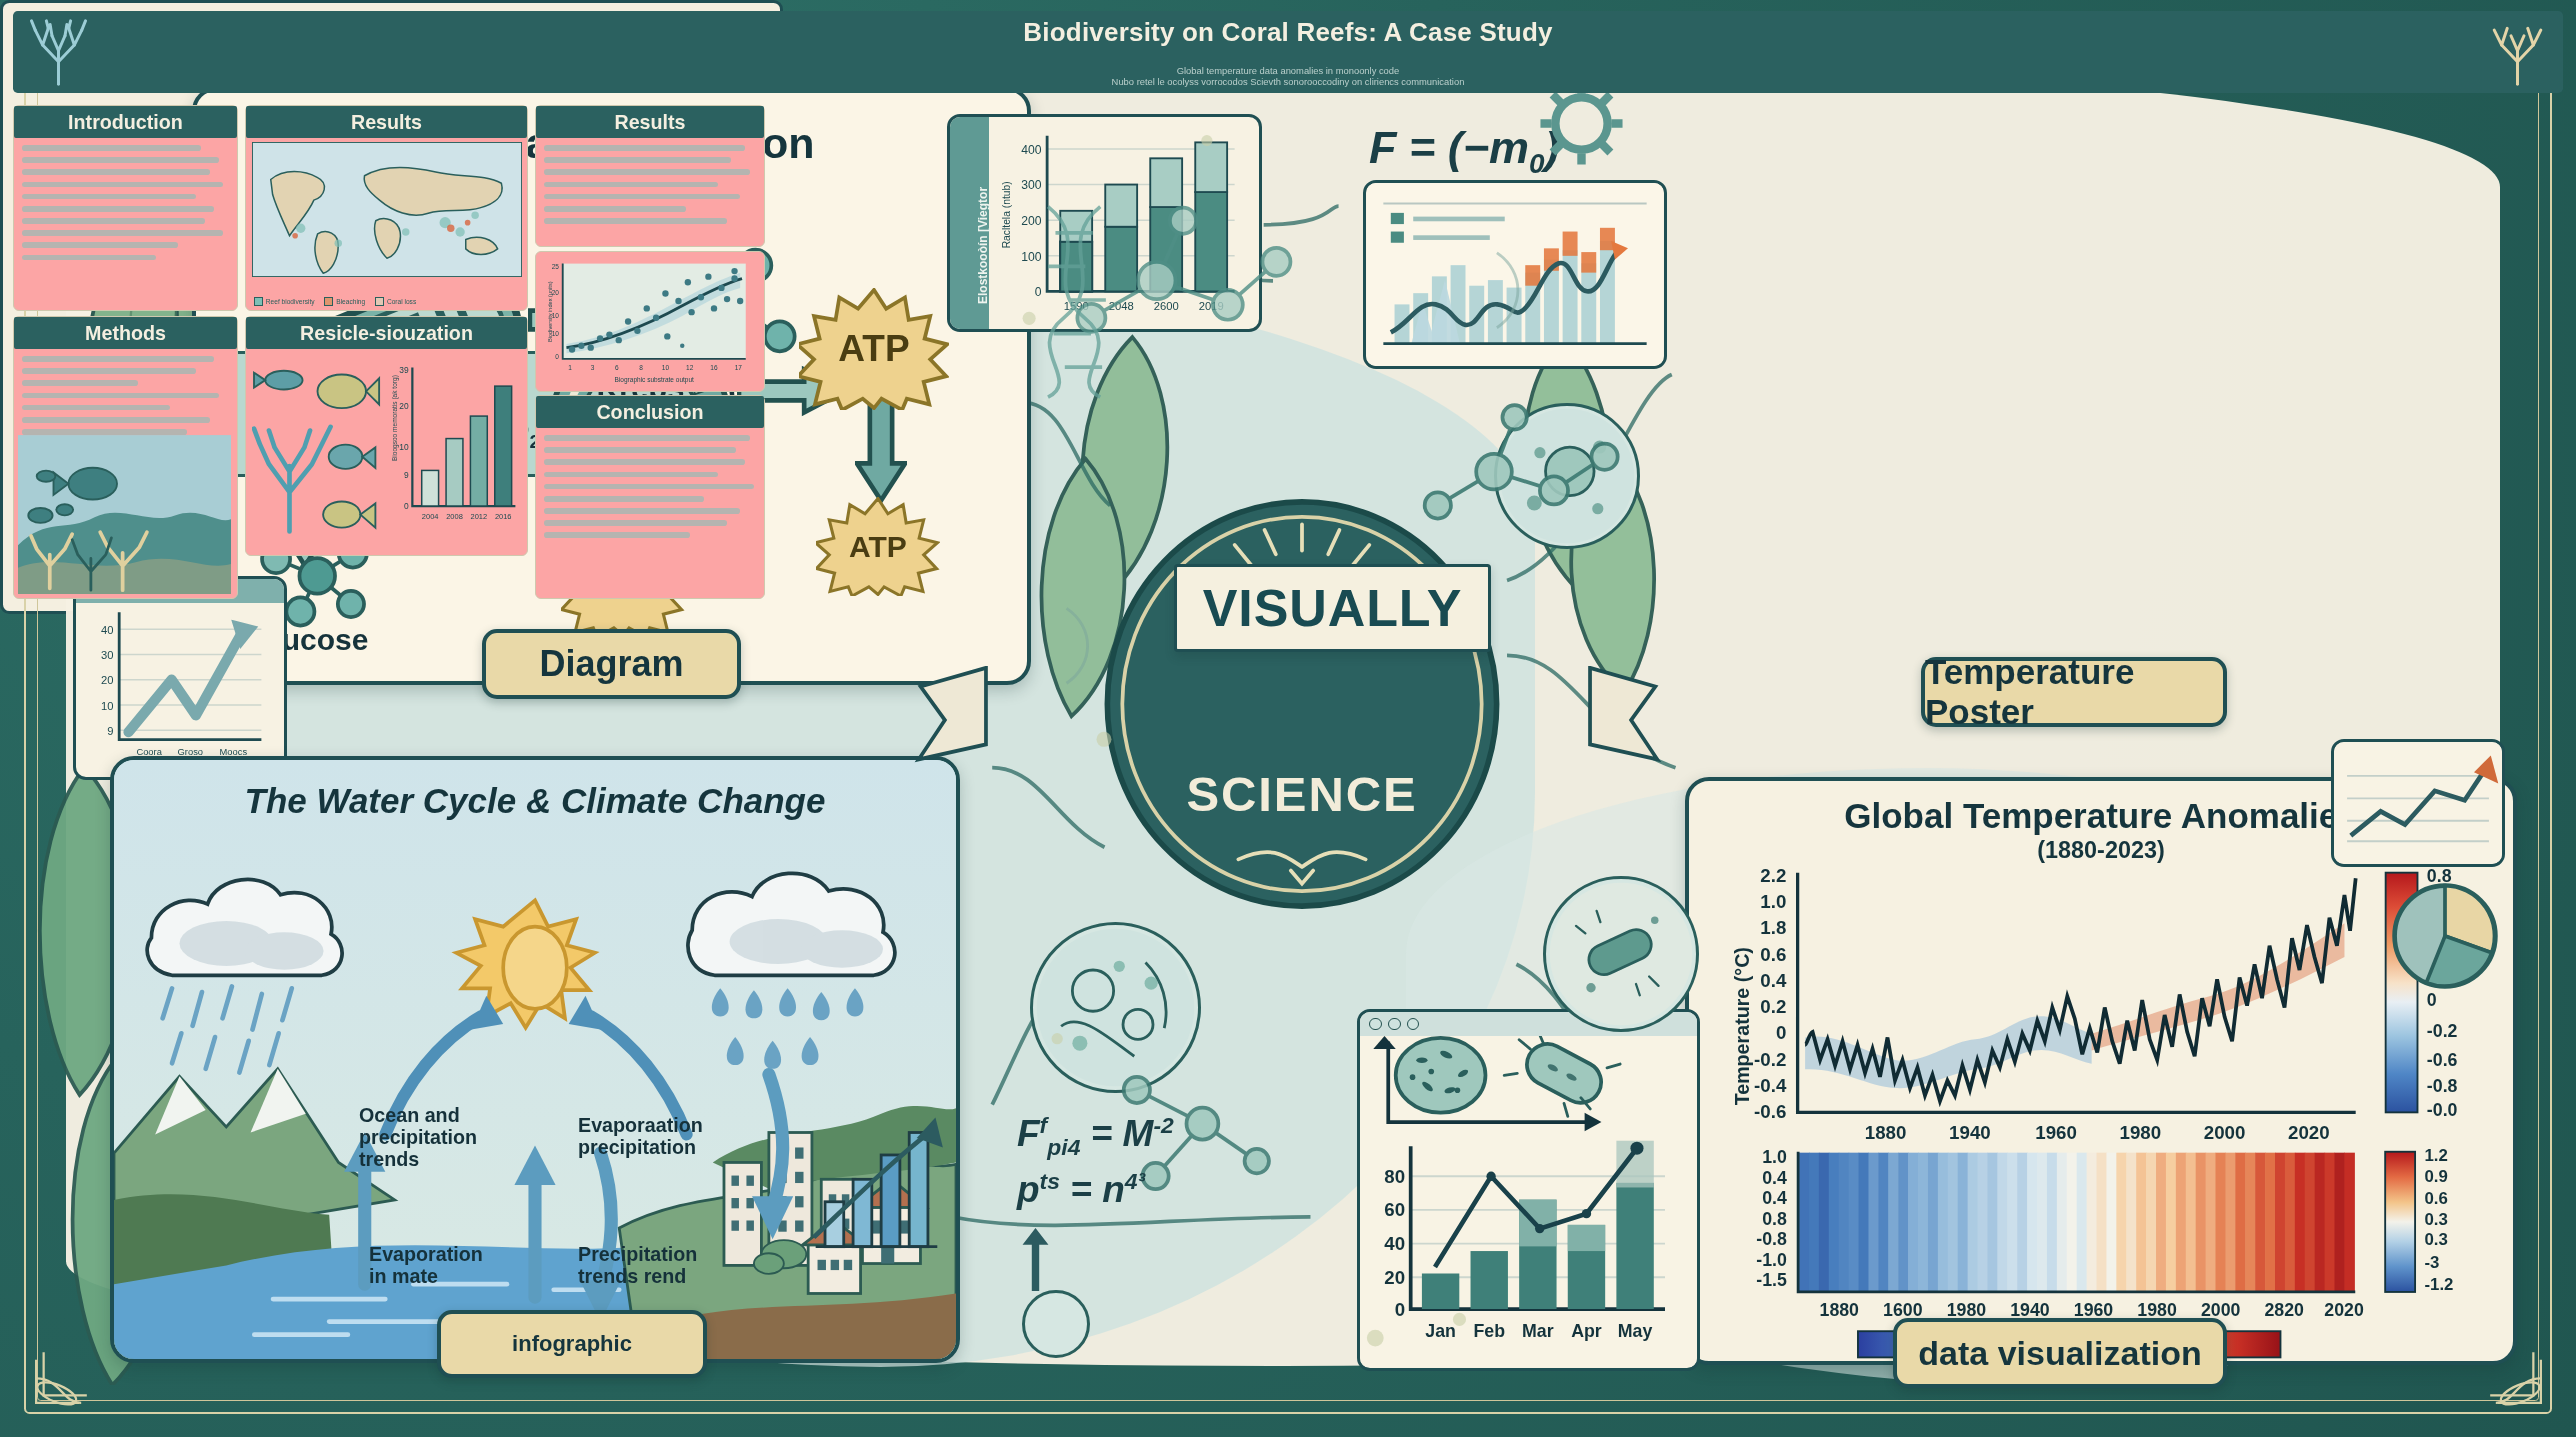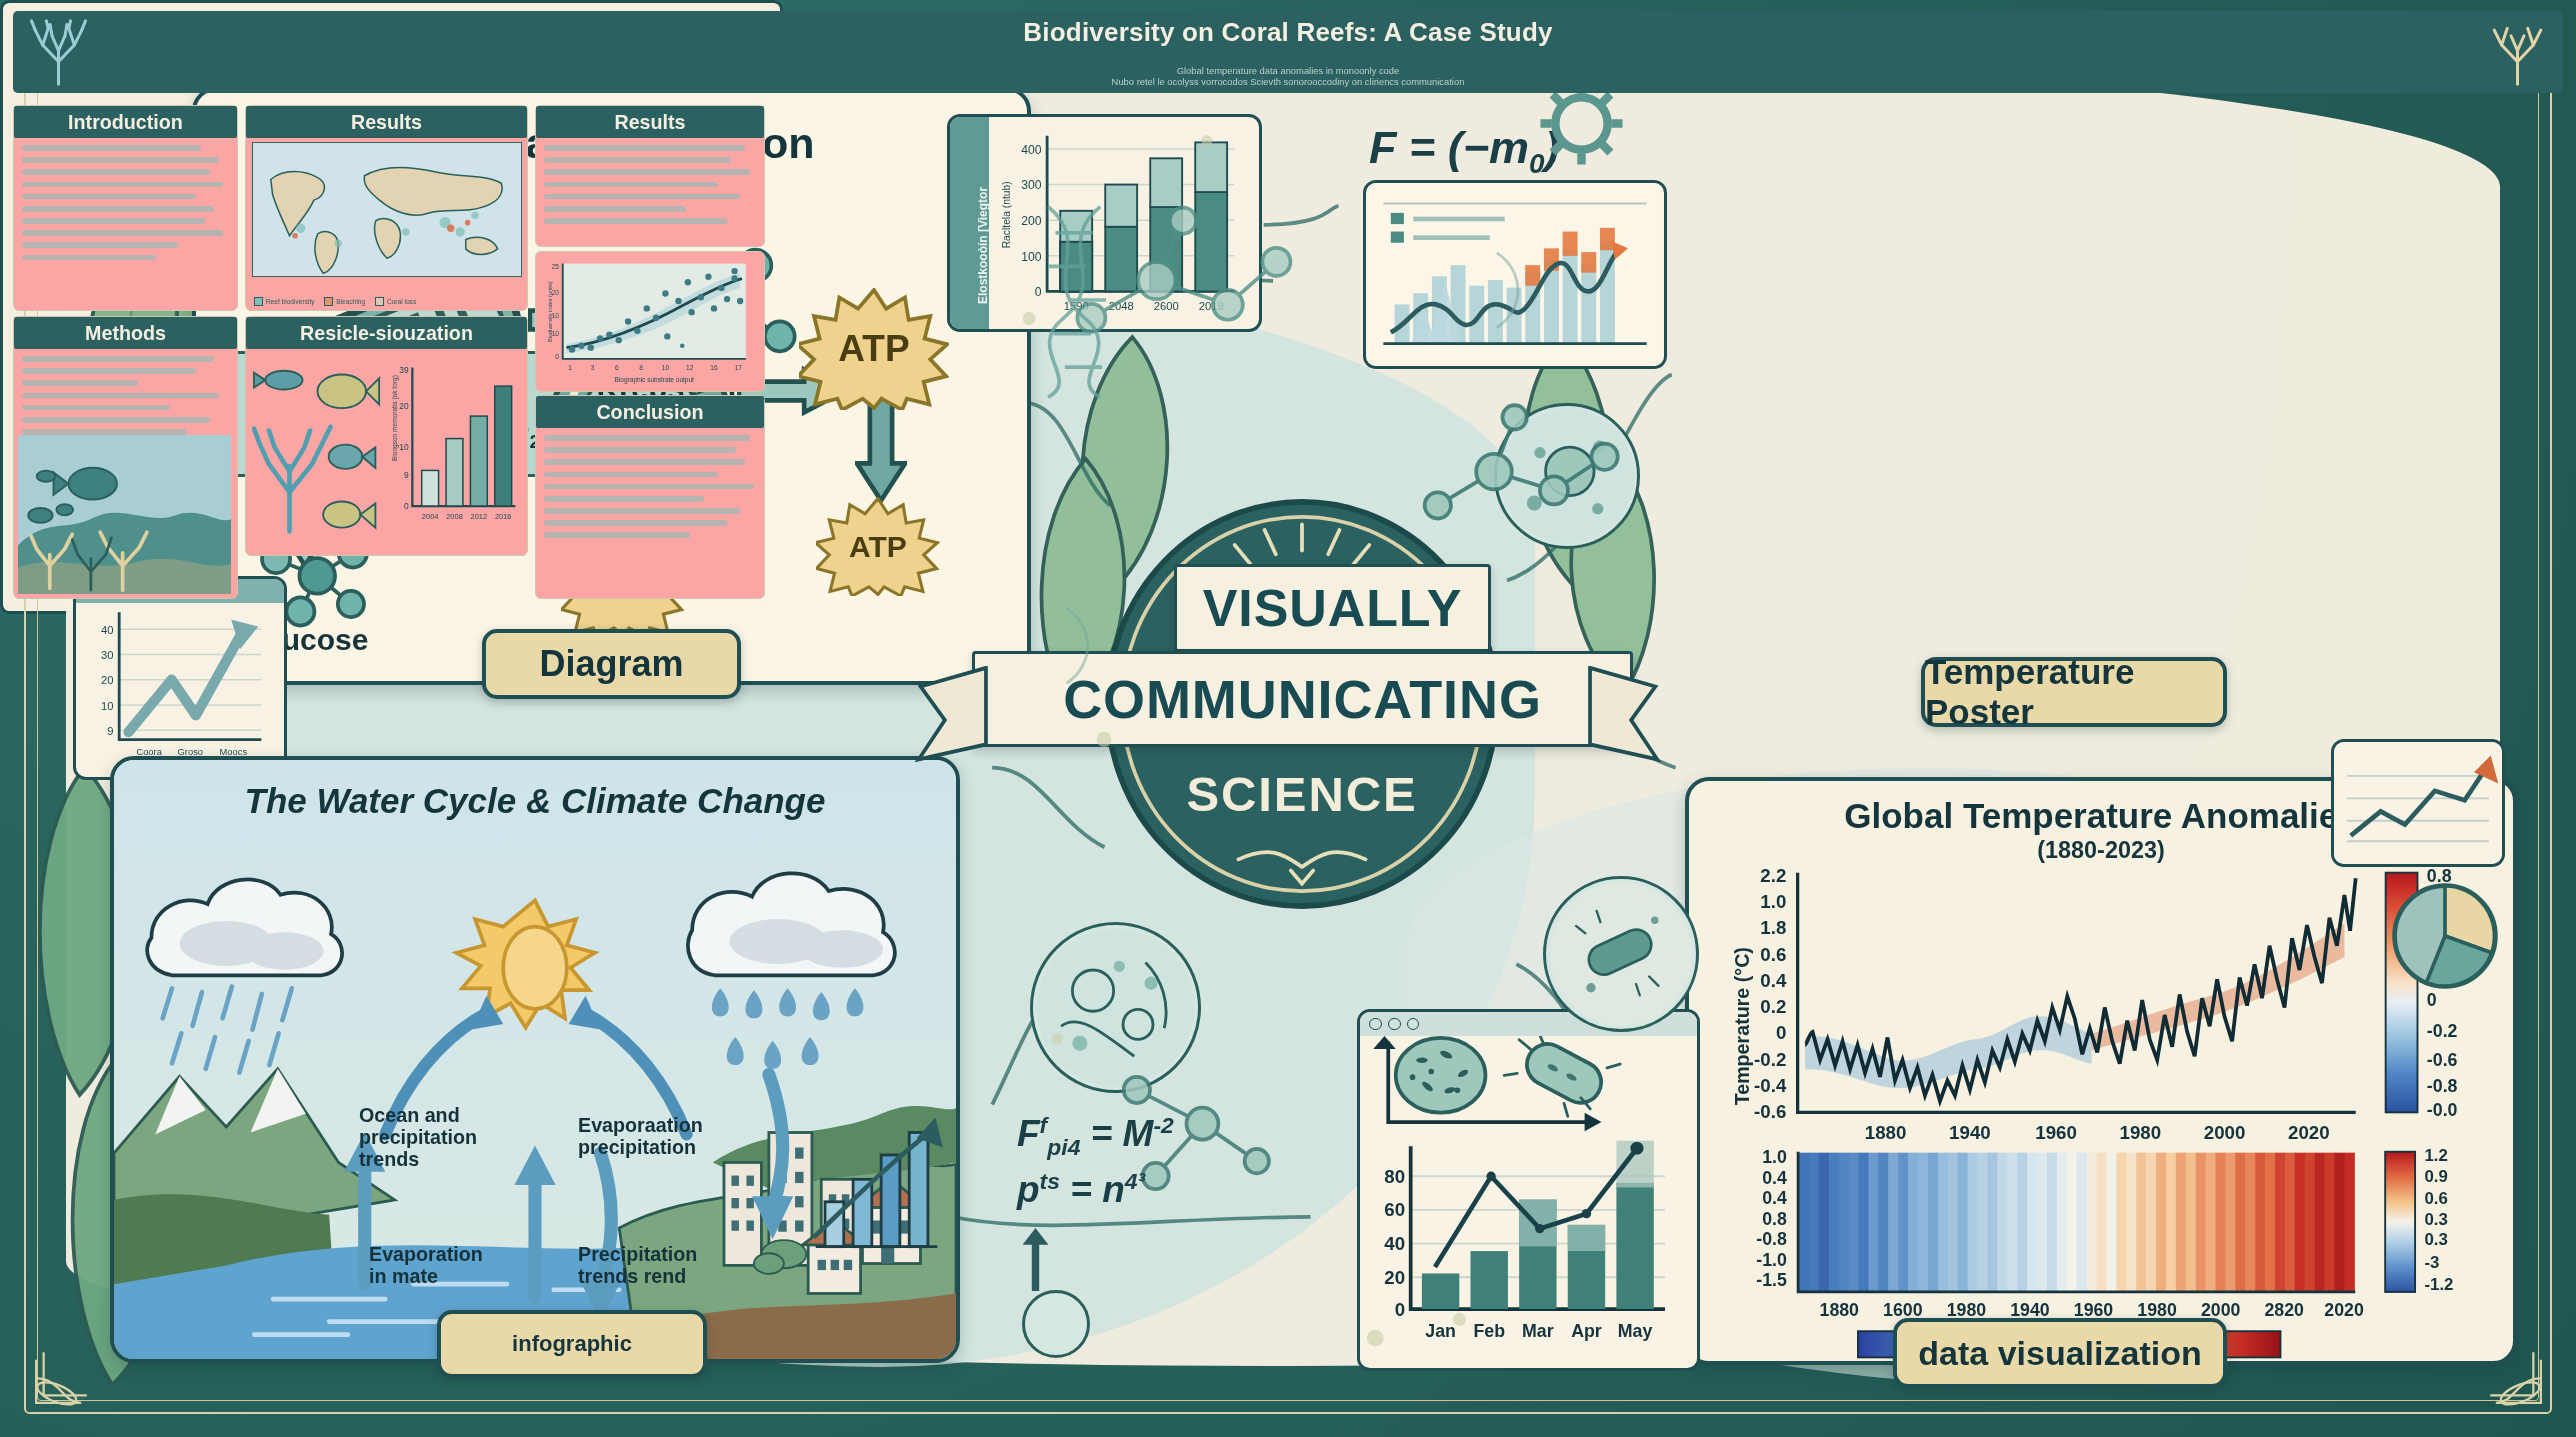--- a/index.html
+++ b/index.html
@@ -1288,21 +1288,20 @@
         <path d="M130 96 C166 76 270 76 306 96"></path>
       </g>
       <g stroke="#e6dfb8" stroke-width="4" fill="none" stroke-linecap="round">
         <path d="M150 388 C186 372 200 384 218 396 C236 384 250 372 286 388"></path>
         <path d="M206 400 L218 414 L230 400"></path>
       </g>
     </svg>
     <div class="science-txt" style="top:270px;font-size:49px">SCIENCE</div>
   </div>
   <div class="ribbon" style="left:1174px;top:564px;width:311px;height:82px;font-size:52px;border-radius:3.7px">VISUALLY</div>
-  <div class="ribbon" style="left:972px;top:651px;width:655px;height:90px;font-size:54px;border-radius:3.7px">COMMUNICATING</div>
 
   <svg style="position:absolute;left:913px;top:666px;width:75px;height:112px" viewBox="0 0 80 120">
     <path d="M78 2 L8 22 L34 58 L6 100 L78 84 Z" fill="#eee8d5" stroke="#1f4f53" stroke-width="4"></path>
   </svg>
   <svg style="position:absolute;right:913px;top:666px;width:75px;height:112px;transform:scaleX(-1)" viewBox="0 0 80 120">
     <path d="M78 2 L8 22 L34 58 L6 100 L78 84 Z" fill="#eee8d5" stroke="#1f4f53" stroke-width="4"></path>
   </svg>
 
   <svg style="position:absolute;left:973px;top:84px;width:711px;height:1292px;pointer-events:none" viewBox="0 0 760 1380">
     <g fill="#c8cfa8" opacity=".6">

